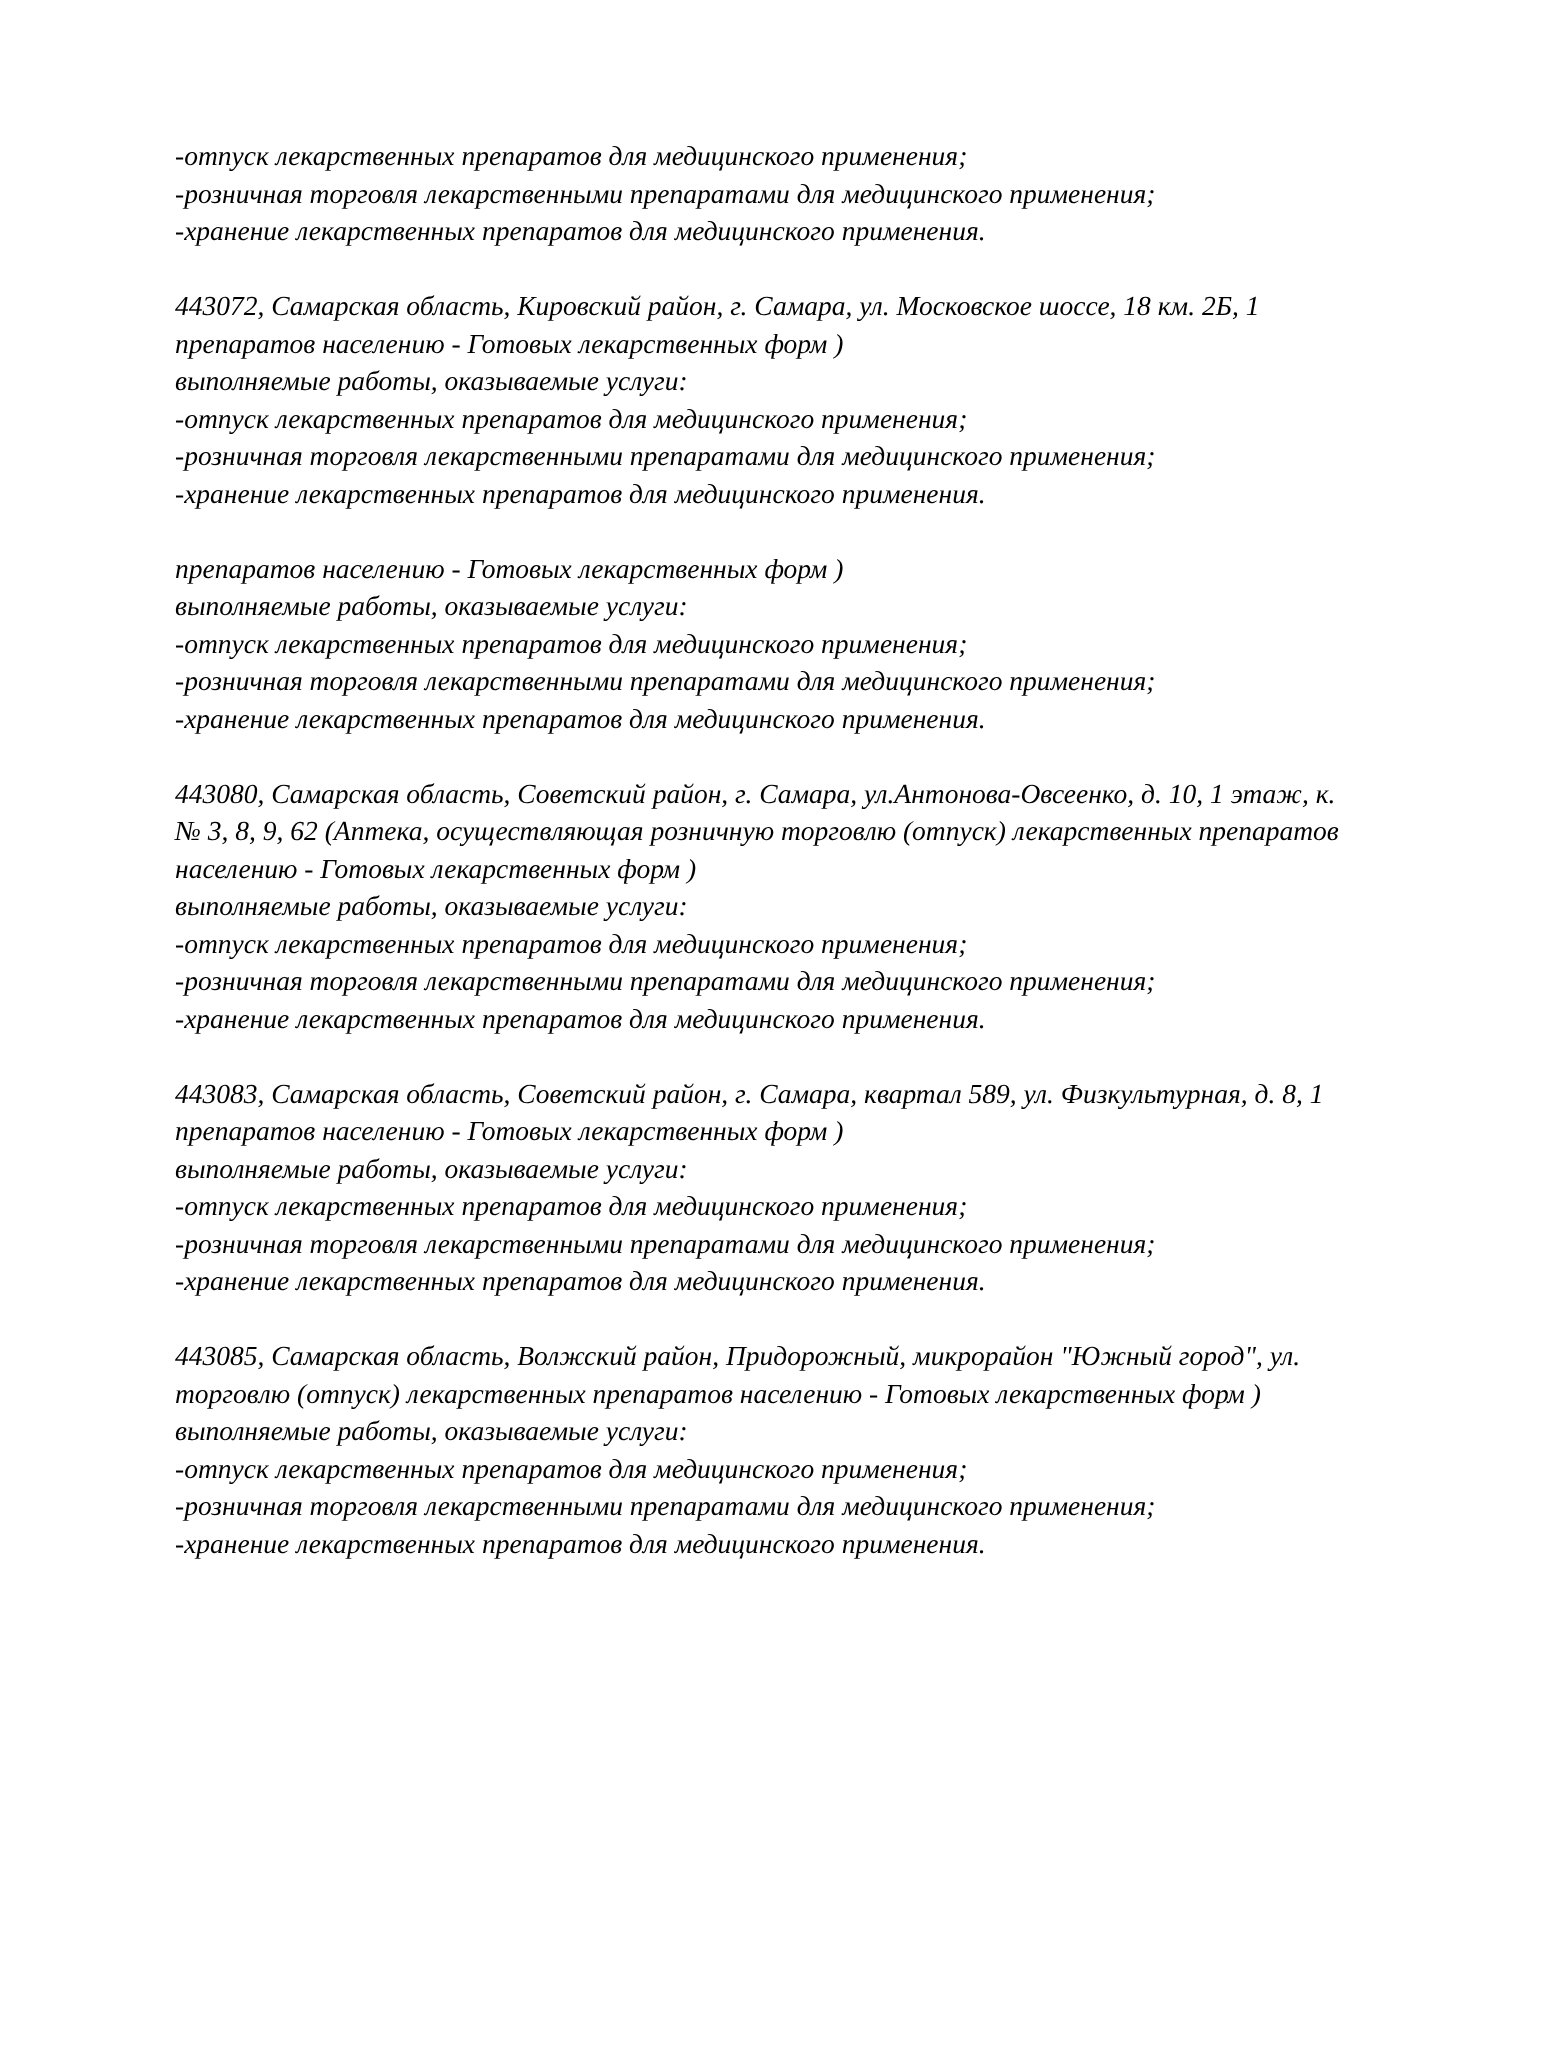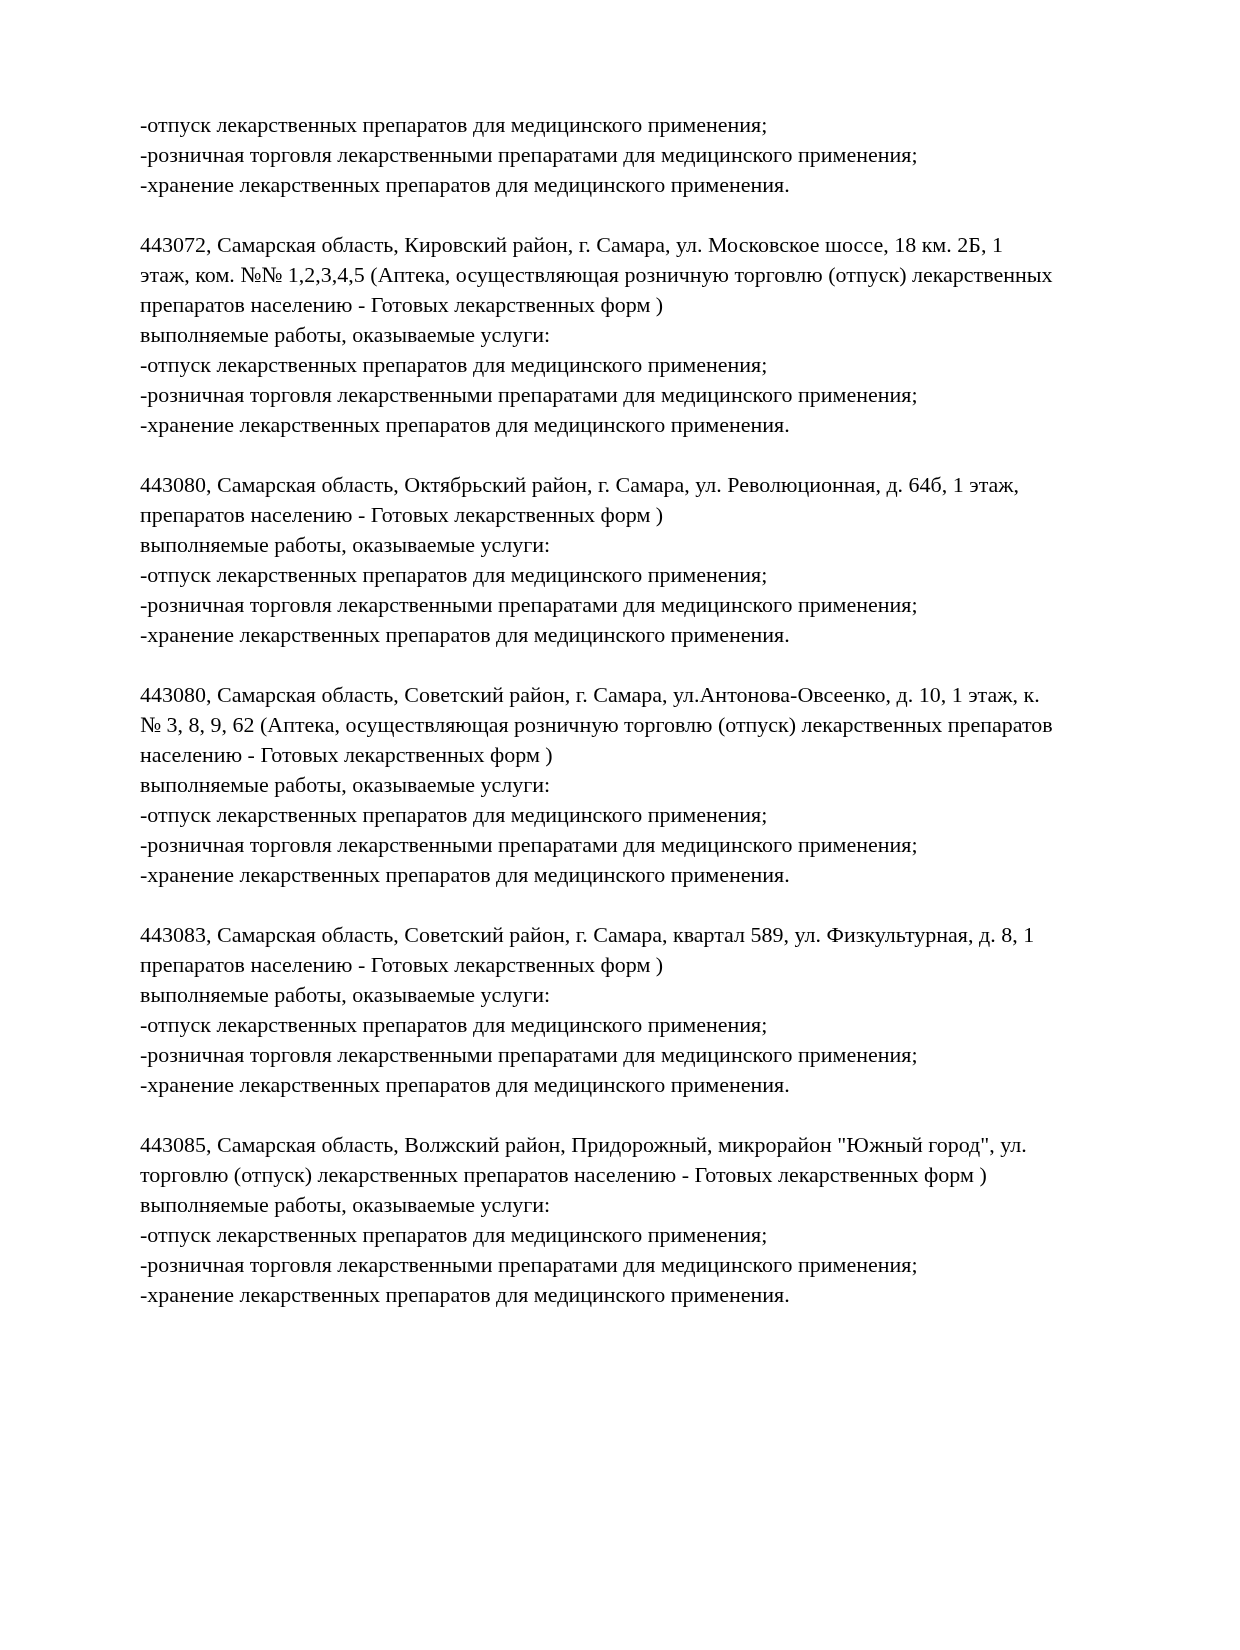--- a/index.html
+++ b/index.html
@@ -27,45 +27,44 @@
   }
   .block:last-child {
     margin-bottom: 16px;
   }
   .line {
     font-size: 22px;
     line-height: 30px;
     height: 30px;
     white-space: nowrap;
     letter-spacing: 0;
+    font-style: italic;
   }
 </style>
 </head>
 <body>
 
 <div class="doc">
 
   <div class="block">
     <div class="line">-отпуск лекарственных препаратов для медицинского применения;</div>
     <div class="line">-розничная торговля лекарственными препаратами для медицинского применения;</div>
     <div class="line">-хранение лекарственных препаратов для медицинского применения.</div>
   </div>
 
   <div class="block">
     <div class="line">443072, Самарская область, Кировский район, г. Самара, ул. Московское шоссе, 18 км. 2Б, 1</div>
-    <div class="line">этаж, ком. №№ 1,2,3,4,5 (Аптека, осуществляющая розничную торговлю (отпуск) лекарственных</div>
     <div class="line">препаратов населению - Готовых лекарственных форм )</div>
     <div class="line">выполняемые работы, оказываемые услуги:</div>
     <div class="line">-отпуск лекарственных препаратов для медицинского применения;</div>
     <div class="line">-розничная торговля лекарственными препаратами для медицинского применения;</div>
     <div class="line">-хранение лекарственных препаратов для медицинского применения.</div>
   </div>
 
   <div class="block">
-    <div class="line">443080, Самарская область, Октябрьский район, г. Самара, ул. Революционная, д. 64б, 1 этаж,</div>
     <div class="line">препаратов населению - Готовых лекарственных форм )</div>
     <div class="line">выполняемые работы, оказываемые услуги:</div>
     <div class="line">-отпуск лекарственных препаратов для медицинского применения;</div>
     <div class="line">-розничная торговля лекарственными препаратами для медицинского применения;</div>
     <div class="line">-хранение лекарственных препаратов для медицинского применения.</div>
   </div>
 
   <div class="block">
     <div class="line">443080, Самарская область, Советский район, г. Самара, ул.Антонова-Овсеенко, д. 10, 1 этаж, к.</div>
     <div class="line">№ 3, 8, 9, 62 (Аптека, осуществляющая розничную торговлю (отпуск) лекарственных препаратов</div>

